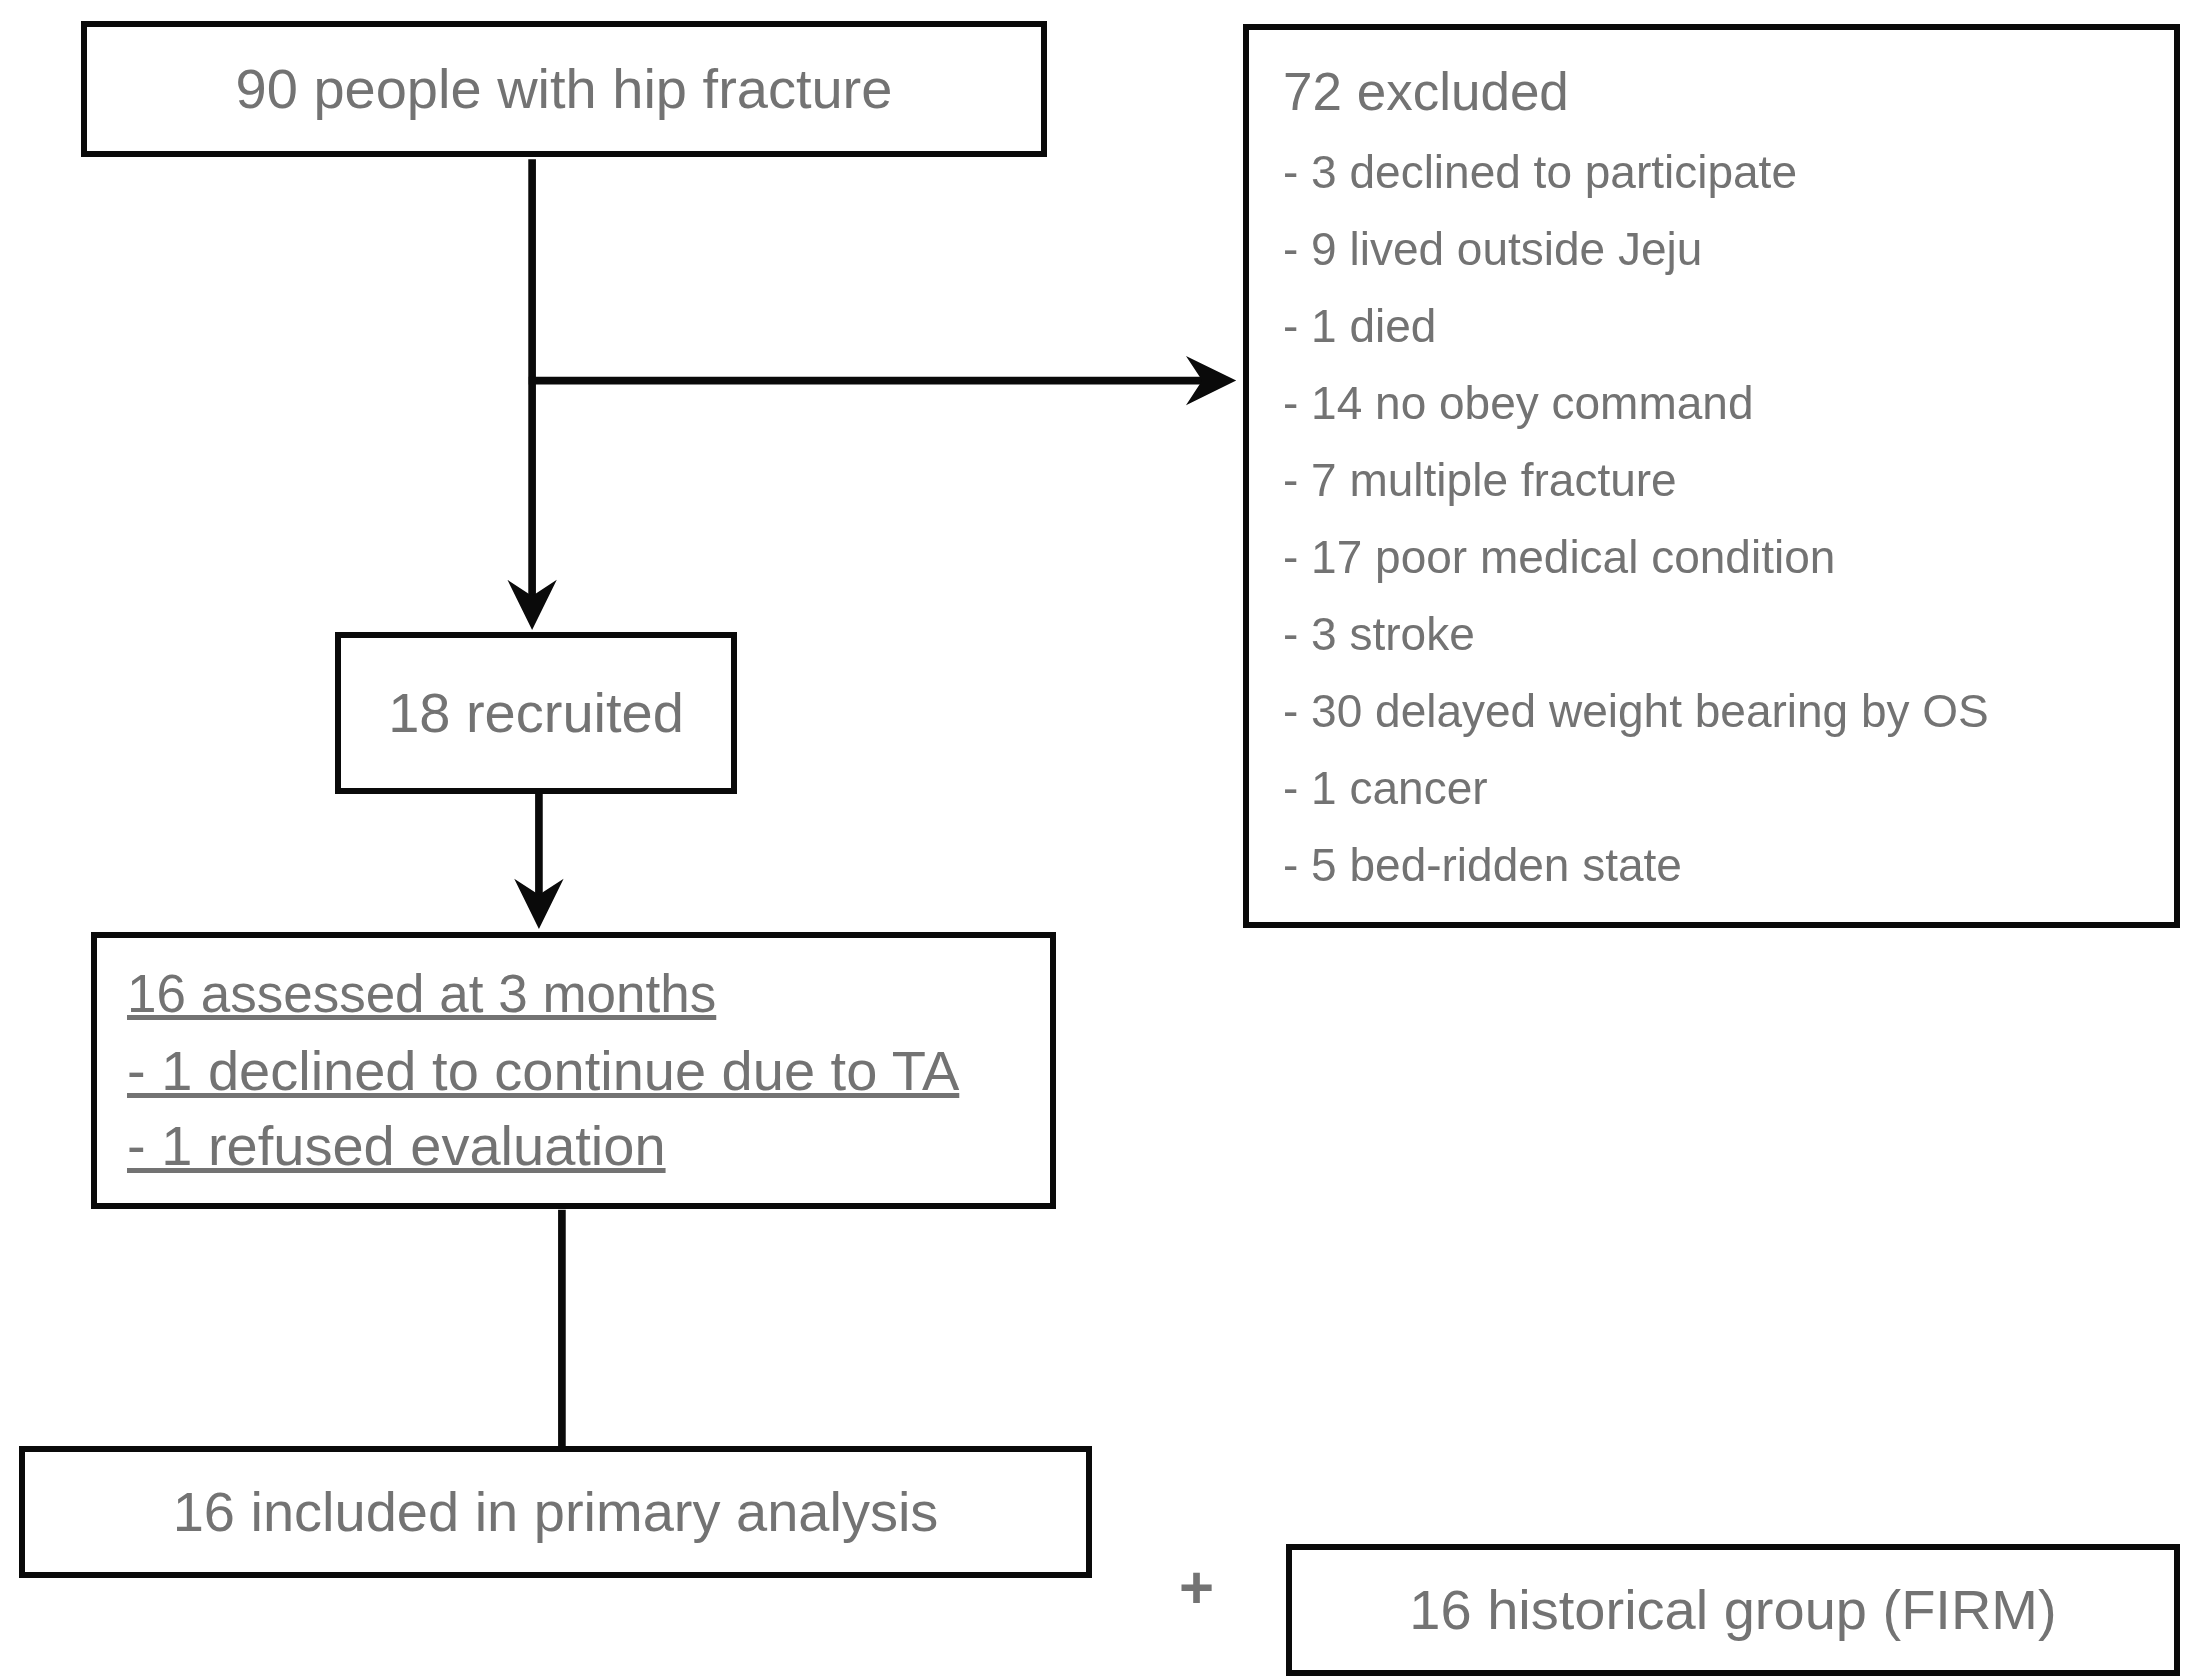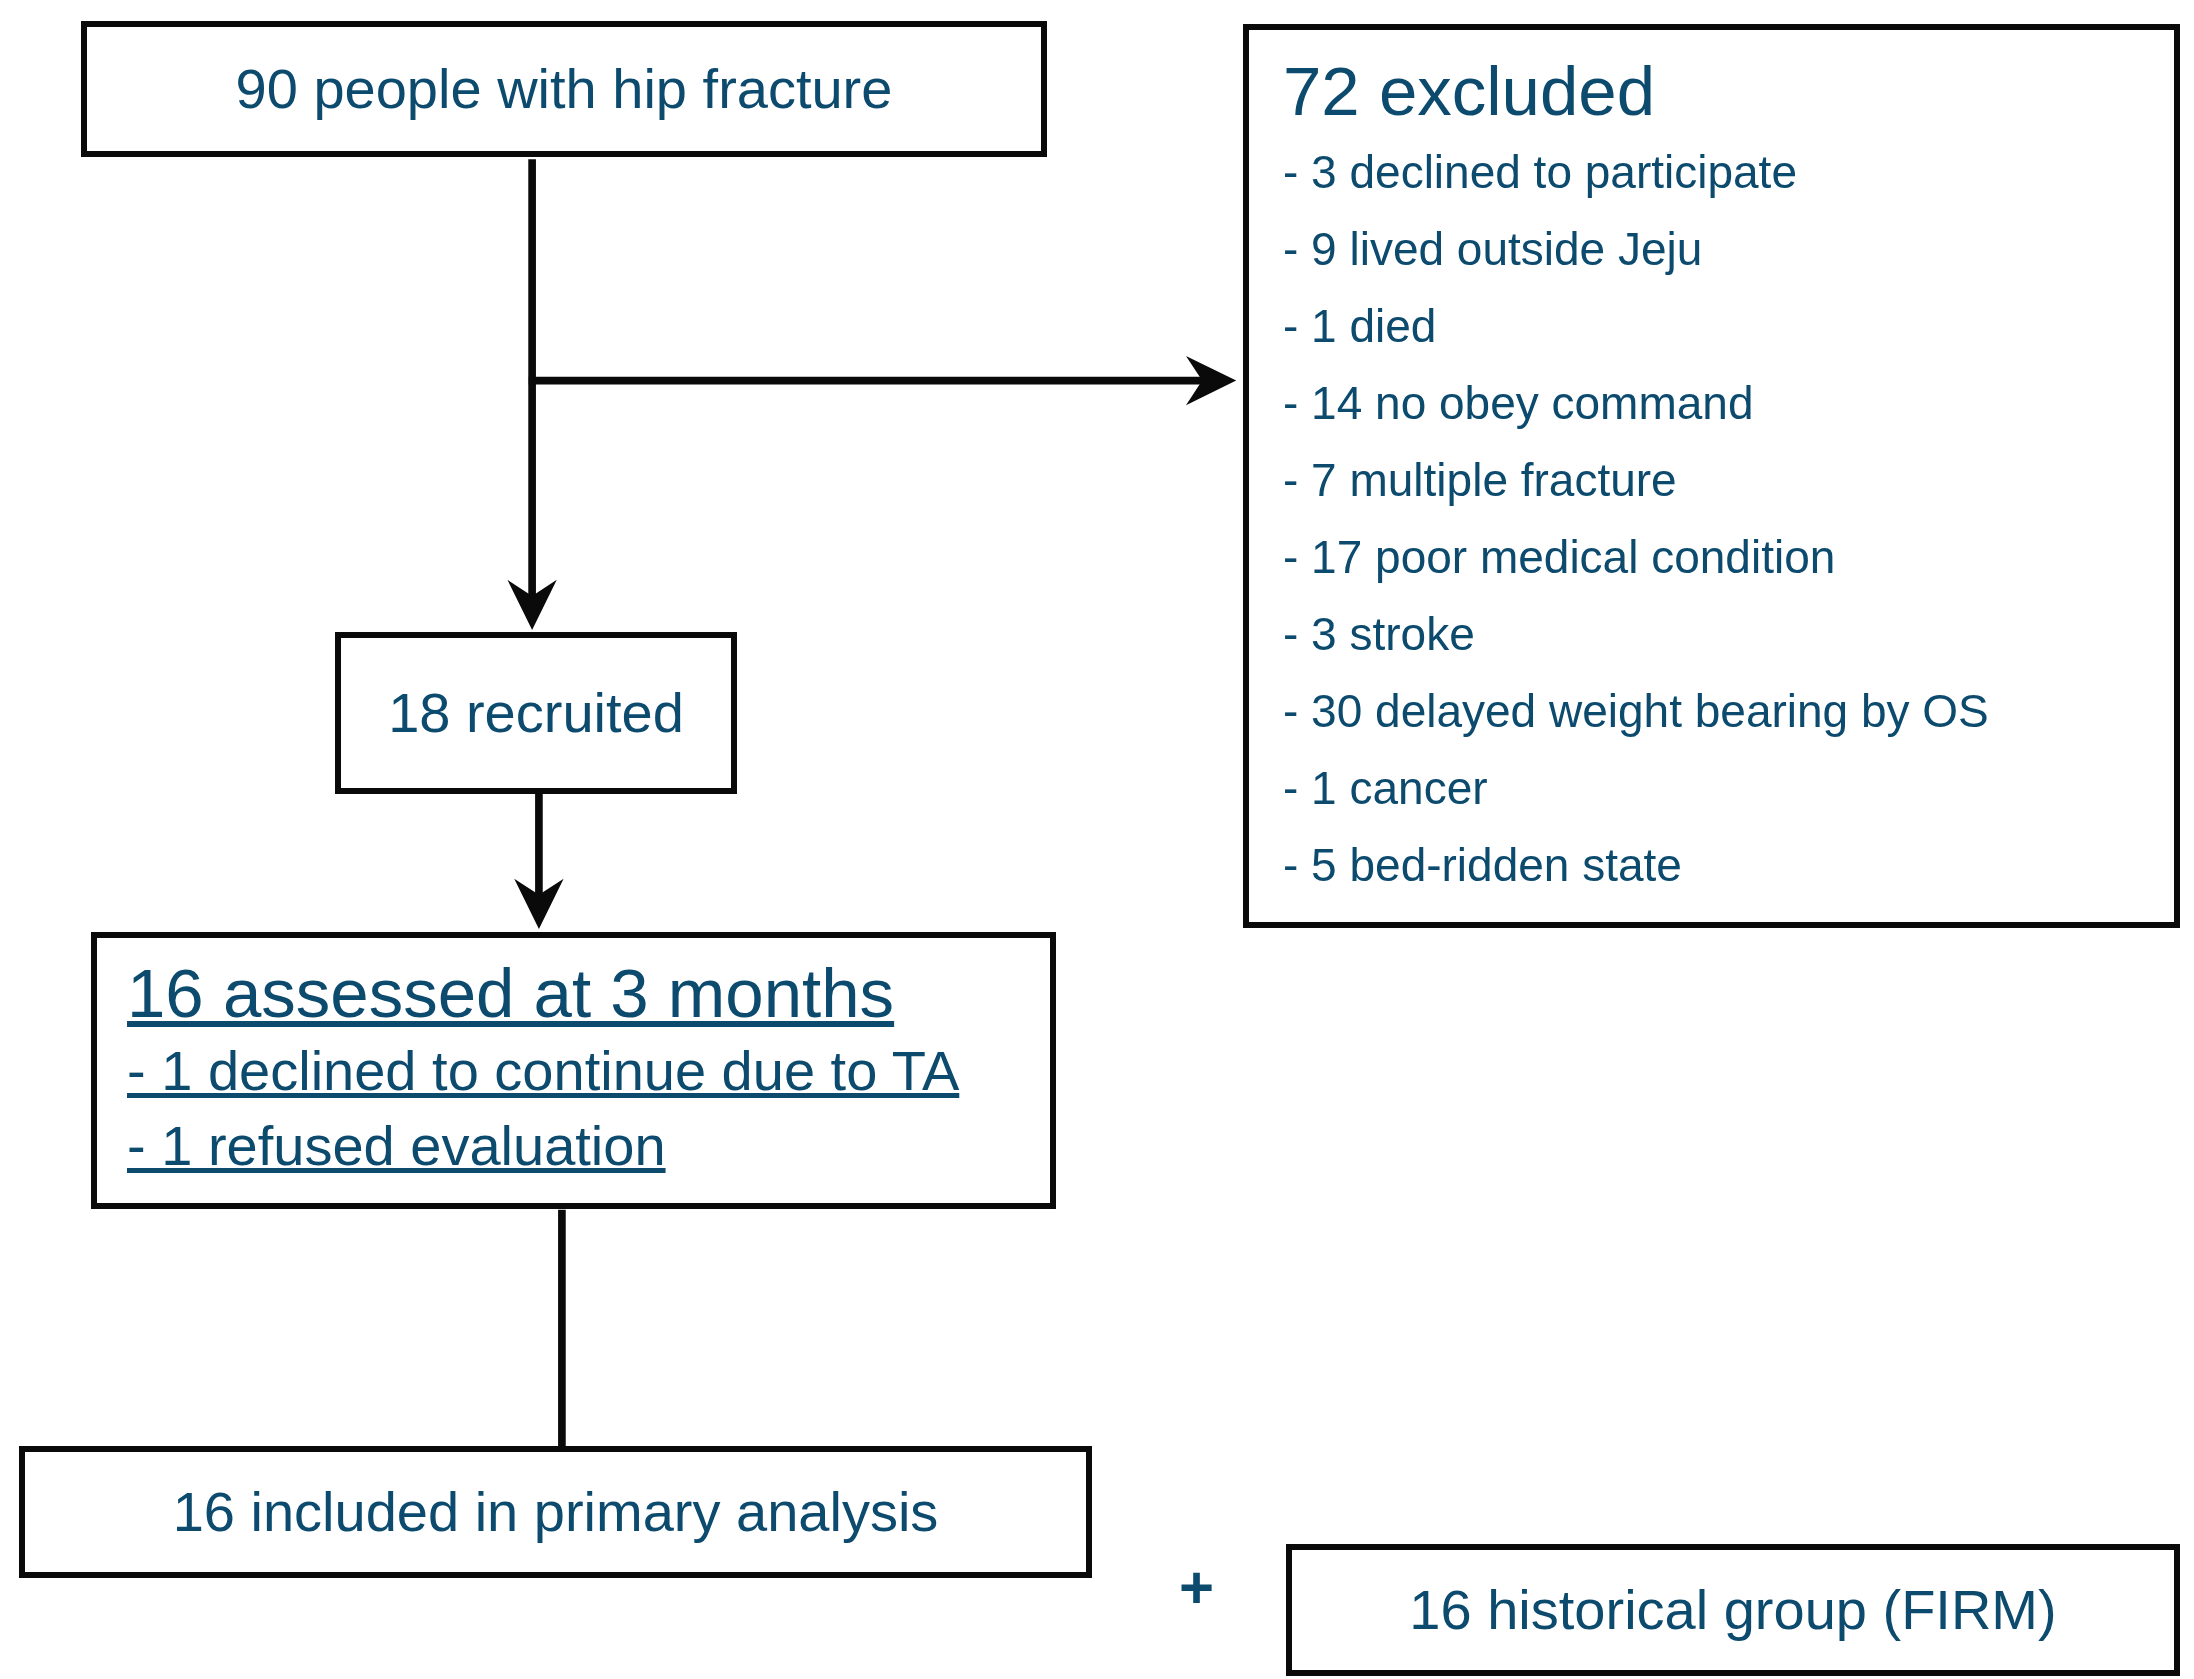--- a/index.html
+++ b/index.html
@@ -6,21 +6,21 @@
     margin: 0;
     padding: 0;
     background: #ffffff;
   }
   .canvas {
     position: relative;
     width: 2194px;
     height: 1679px;
     background: #ffffff;
     font-family: "Liberation Sans", "DejaVu Sans", sans-serif;
-    color: #0c4a6e;
+    color: #737373;
     overflow: hidden;
   }
   .arrows {
     position: absolute;
     inset: 0;
     width: 2194px;
     height: 1679px;
   }
   .box {
     position: absolute;
@@ -38,21 +38,21 @@
     white-space: nowrap;
   }
   #box-initial   { left: 81px;   top: 21px;   width: 966px; height: 136px; }
   #box-excluded  { left: 1243px; top: 24px;   width: 937px; height: 904px; padding: 19px 17px 0 34px; }
   #box-recruited { left: 335px;  top: 632px;  width: 402px;  height: 162px; }
   #box-assessed  { left: 91px;  top: 932px; width: 965px; height: 277px; padding: 17px 8.5px 0 30px; text-decoration: underline; }
   #box-primary   { left: 19px;   top: 1446px; width: 1073px; height: 132px; }
   #box-historical{ left: 1286px; top: 1518px; width: 894px; height: 132px; margin-top: 26px; }
 
   .list-title {
-    font-size: 69px;
+    font-size: 53px;
     line-height: 85px;
     white-space: nowrap;
   }
   .list-items .list-line {
     font-size: 46px;
     line-height: 77px;
     white-space: nowrap;
   }
   #box-assessed .list-title { line-height: 78px; }
   #box-assessed .list-items .list-line { font-size: 56px; line-height: 75px; }

